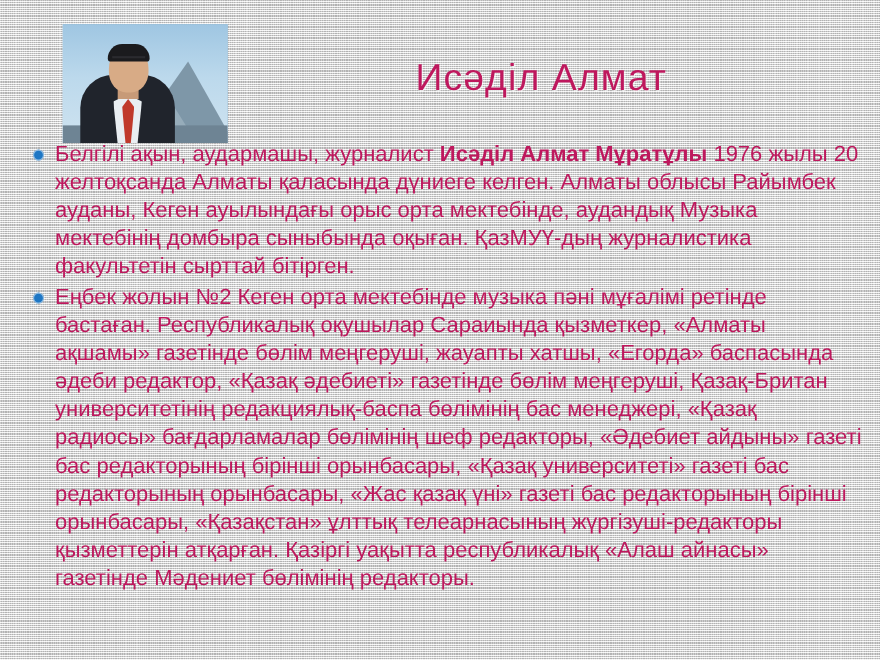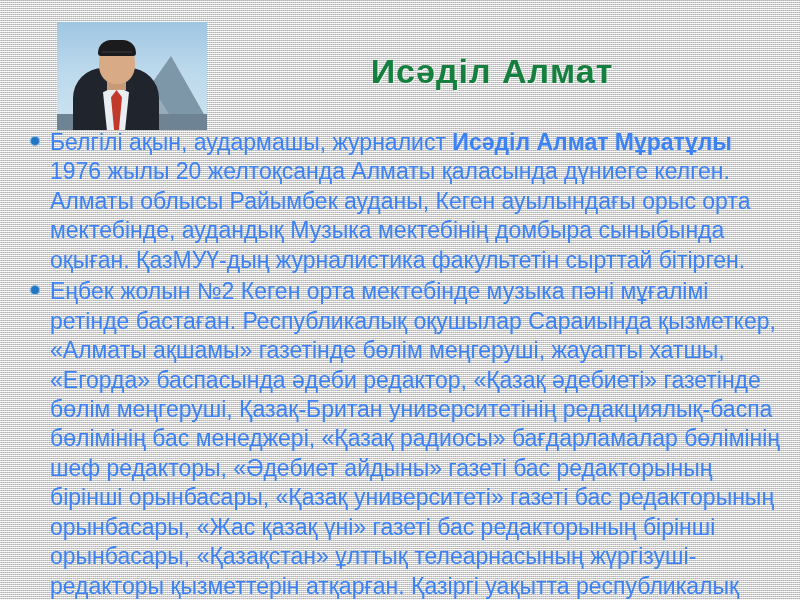--- a/index.html
+++ b/index.html
@@ -165,22 +165,22 @@
   }
 
   
   .title {
     position: absolute;
     left: 212px;
     top: 52px;
     width: 560px;
     text-align: center;
     font-size: 34px;
-    font-weight: bold;
-    color: #15803d;
+    font-weight: normal;
+    color: #be185d;
     letter-spacing: 1px;
     text-shadow: 1px 1px 0 rgba(255,255,255,0.6);
     font-family: "Liberation Sans", sans-serif;
   }
 
   
   .body {
     position: absolute;
     left: 22px;
     top: 128px;
@@ -195,23 +195,23 @@
     position: absolute;
     left: 8px;
     top: 8px;
     width: 10px;
     height: 10px;
     background: #1f77c4;
     border-radius: 50%;
     box-shadow: inset 0 0 0 1px rgba(255,255,255,0.5);
   }
   .para {
-    font-size: 23px;
+    font-size: 20px;
     line-height: 1.28;
-    color: #3b82f6;
+    color: #be185d;
     text-align: left;
     word-spacing: 0px;
   }
   .para b {
     font-weight: bold;
   }
 </style>
 </head>
 <body>
 

